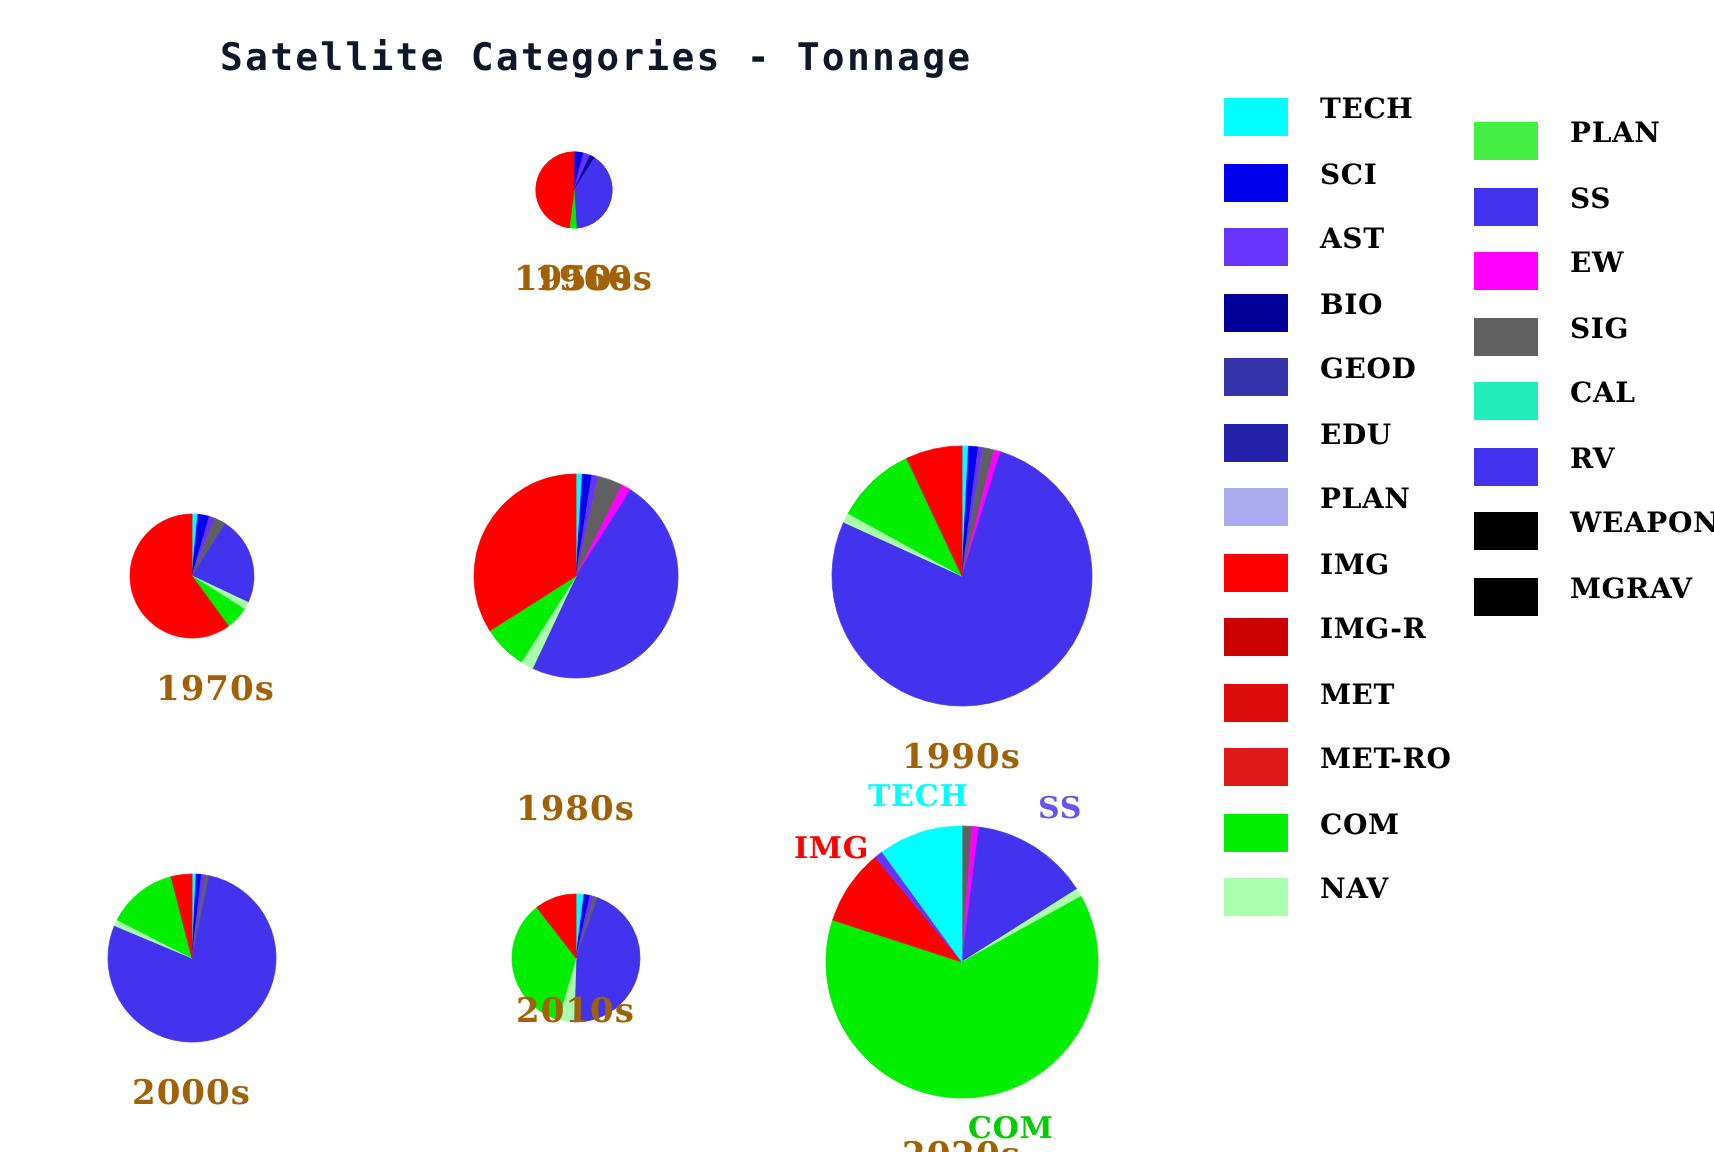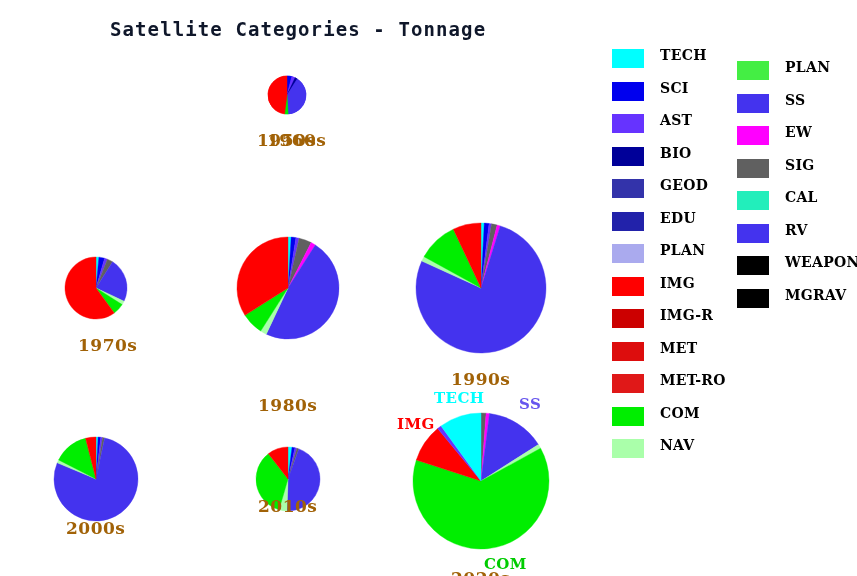--- a/index.html
+++ b/index.html
@@ -159,21 +159,21 @@
           <path d="M 45 45 L 47.11026136355032 3.0530478225472635 A 42 42 0 0 0 45 3 Z" fill="#00ffff" stroke="#00ffff" stroke-width="0.4"></path>
           <path d="M 45 45 L 49.73996816468622 3.2683249581596456 A 42 42 0 0 0 47.11026136355032 3.0530478225472635 Z" fill="#0000ee" stroke="#0000ee" stroke-width="0.4"></path>
           <path d="M 45 45 L 51.57024753168969 3.5170896950042163 A 42 42 0 0 0 49.73996816468622 3.2683249581596456 Z" fill="#6633ff" stroke="#6633ff" stroke-width="0.4"></path>
           <path d="M 45 45 L 53.646229568335 3.899602018330171 A 42 42 0 0 0 51.57024753168969 3.5170896950042163 Z" fill="#606060" stroke="#606060" stroke-width="0.4"></path>
           <path d="M 45 45 L 6.24774492545518 28.805472324349342 A 42 42 0 1 0 53.646229568335 3.899602018330171 Z" fill="#4433ee" stroke="#4433ee" stroke-width="0.4"></path>
           <path d="M 45 45 L 7.577725984088538 25.932399010939058 A 42 42 0 0 0 6.24774492545518 28.805472324349342 Z" fill="#aaffaa" stroke="#aaffaa" stroke-width="0.4"></path>
           <path d="M 45 45 L 34.555024739076075 4.319507232597502 A 42 42 0 0 0 7.577725984088538 25.932399010939058 Z" fill="#00ee00" stroke="#00ee00" stroke-width="0.4"></path>
           <path d="M 45 45 L 44.99999999999999 3 A 42 42 0 0 0 34.555024739076075 4.319507232597502 Z" fill="#ff0000" stroke="#ff0000" stroke-width="0.4"></path>
         </svg>
       </div>
-      <div class="decade-label" style="left: 66px; width: 60px; top: 518px;">2000s</div>
+      <div class="decade-label" style="left: 66px; width: 60px; top: 537px;">2000s</div>
       <div class="pie-panel" style="left: 253px; top: 444px; width: 70px; height: 70px;">
         <svg class="pie-svg" width="70" height="70" viewBox="0 0 70 70">
           <path d="M 35 35 L 39.010663474057736 3.252329557936708 A 32 32 0 0 0 35 3 Z" fill="#00ffff" stroke="#00ffff" stroke-width="0.4"></path>
           <path d="M 35 35 L 41.98058372468937 3.7706636179600856 A 32 32 0 0 0 39.010663474057736 3.252329557936708 Z" fill="#0000ee" stroke="#0000ee" stroke-width="0.4"></path>
           <path d="M 35 35 L 43.92771539325534 4.270602058337822 A 32 32 0 0 0 41.98058372468937 3.7706636179600856 Z" fill="#6633ff" stroke="#6633ff" stroke-width="0.4"></path>
           <path d="M 35 35 L 45.83961344784933 4.8918153934647854 A 32 32 0 0 0 43.92771539325534 4.270602058337822 Z" fill="#606060" stroke="#606060" stroke-width="0.4"></path>
           <path d="M 35 35 L 33.994855709499895 66.98420993170342 A 32 32 0 0 0 45.83961344784933 4.8918153934647854 Z" fill="#4433ee" stroke="#4433ee" stroke-width="0.4"></path>
           <path d="M 35 35 L 26.072284606744667 65.72939794166217 A 32 32 0 0 0 33.994855709499895 66.98420993170342 Z" fill="#aaffaa" stroke="#aaffaa" stroke-width="0.4"></path>
           <path d="M 35 35 L 15.386974283104752 9.715039603977907 A 32 32 0 0 0 26.072284606744667 65.72939794166217 Z" fill="#00ee00" stroke="#00ee00" stroke-width="0.4"></path>
           <path d="M 35 35 L 34.99999999999999 3 A 32 32 0 0 0 15.386974283104752 9.715039603977907 Z" fill="#ff0000" stroke="#ff0000" stroke-width="0.4"></path>

